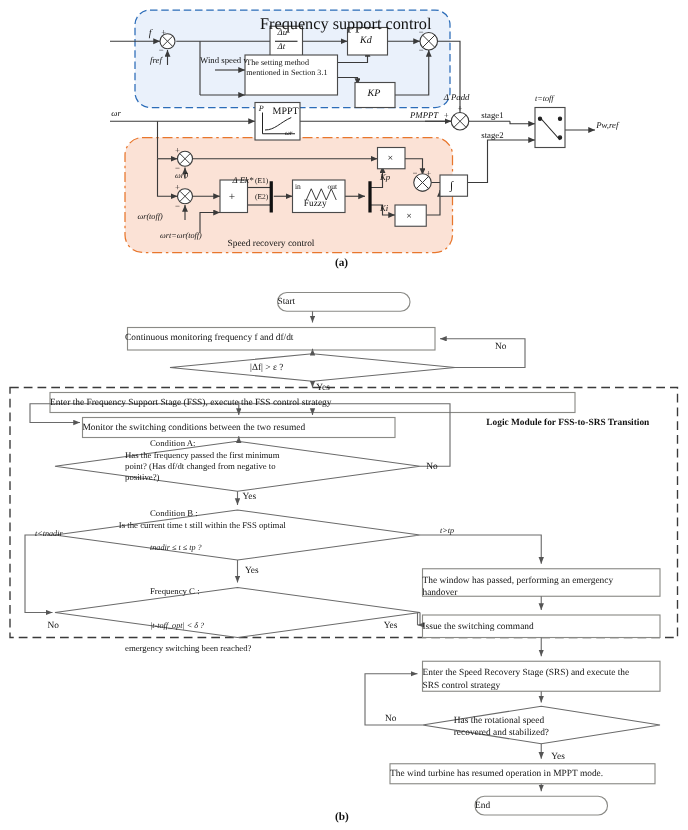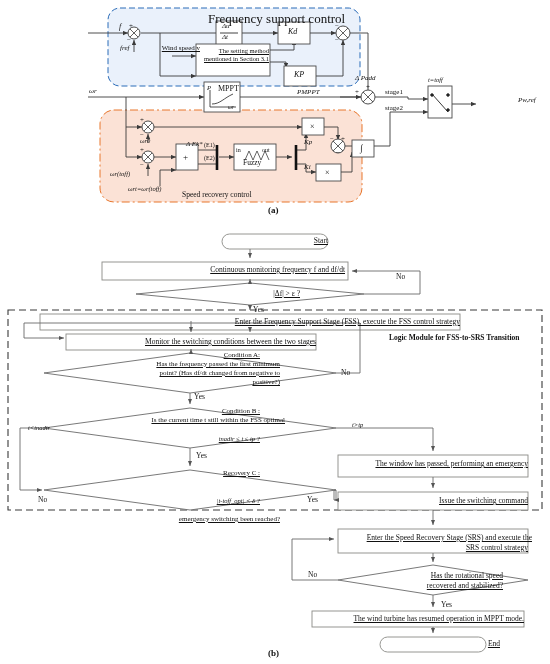--- a/index.html
+++ b/index.html
@@ -3,21 +3,21 @@
 <meta charset="utf-8">
 <style>
   html,body{margin:0;padding:0;background:#fff;}
   body{width:550px;height:664px;position:relative;
        font-family:"Liberation Serif", serif; color:#111; font-size:7px;}
   .fig{position:absolute;left:0;top:0;width:550px;height:664px;}
   svg{position:absolute;left:0;top:0;}
   .cap{position:absolute;font-family:"Liberation Serif",serif;font-weight:bold;font-size:9px;}
   .lbl{position:absolute;white-space:nowrap;font-family:"Liberation Serif",serif;}
   .it{font-style:italic;}
-  .boxtxt{position:absolute;text-align:right;line-height:1.18;text-decoration:underline;}
+  .boxtxt{position:absolute;text-align:left;line-height:1.18;}
 </style>
 </head>
 <body>
 
 <div class="fig">
 
 <svg width="550" height="220" viewBox="0 0 550 220">
   <defs>
     <marker id="ah" markerWidth="7" markerHeight="7" refX="6" refY="2.6" orient="auto">
       <path d="M0,0 L6,2.6 L0,5.2 z" fill="#3a3a3a"></path>
@@ -151,27 +151,27 @@
 <div class="boxtxt" style="left:197px;top:47px;width:72px;font-size:6.5px;">The setting method mentioned in Section 3.1</div>
 <div class="lbl it" style="left:288px;top:27px;font-size:8px;">Kd</div>
 <div class="lbl it" style="left:294px;top:70px;font-size:8px;">KP</div>
 <div class="lbl" style="left:335px;top:22px;">−</div>
 <div class="lbl" style="left:335px;top:36px;">−</div>
 <div class="lbl it" style="left:355px;top:74px;font-size:7px;">Δ Padd</div>
 <div class="lbl it" style="left:89px;top:87px;font-size:7px;">ωr</div>
 <div class="lbl" style="left:218px;top:84px;font-size:8px;">MPPT</div>
 <div class="lbl it" style="left:207px;top:84px;font-size:6.5px;">P</div>
 <div class="lbl it" style="left:228px;top:104px;font-size:5.5px;">ωr</div>
-<div class="lbl it" style="left:297px;top:88px;font-size:7px;">PMPPT</div>
+<div class="lbl it" style="left:328px;top:88px;font-size:7px;">PMPPT</div>
 <div class="lbl" style="left:355px;top:88px;">+</div>
 <div class="lbl" style="left:366px;top:83px;">+</div>
 <div class="lbl" style="left:385px;top:88px;font-size:7px;">stage1</div>
 <div class="lbl" style="left:385px;top:104px;font-size:7px;">stage2</div>
 <div class="lbl it" style="left:428px;top:76px;font-size:6.5px;">t=toff</div>
-<div class="lbl it" style="left:477px;top:96px;font-size:7px;margin-left:41px;">Pw,ref</div>
+<div class="lbl it" style="left:477px;top:96px;font-size:7px;">Pw,ref</div>
 <div class="lbl" style="left:140px;top:116px;">+</div>
 <div class="lbl" style="left:140px;top:131px;">−</div>
 <div class="lbl it" style="left:140px;top:137px;font-size:6.5px;">ωr0</div>
 <div class="lbl" style="left:140px;top:146px;">+</div>
 <div class="lbl" style="left:140px;top:161px;">−</div>
 <div class="lbl it" style="left:110px;top:170px;font-size:6.5px;">ωr(toff)</div>
 <div class="lbl it" style="left:128px;top:185px;font-size:6.5px;">ωrt=ωr(toff)</div>
 <div class="lbl" style="left:183px;top:152px;font-size:9px;">+</div>
 <div class="lbl it" style="left:186px;top:140px;font-size:7px;">Δ Ek*</div>
 <div class="lbl" style="left:204px;top:142px;font-size:6px;">(E1)</div>
@@ -252,37 +252,38 @@
     <path d="M338,352 L292,352 L292,311 L334,311" marker-end="url(#fa)"></path>
     <path d="M433,367 L433,379" marker-end="url(#fa)"></path>
     <path d="M433,399 L433,405" marker-end="url(#fa)"></path>
   </g>
 </svg>
 
 <div class="boxtxt" style="left:222px;top:237px;width:106px;font-size:7.5px;">Start</div>
 <div class="boxtxt" style="left:100px;top:266px;width:245px;font-size:7.5px;">Continuous monitoring frequency f and df/dt</div>
 <div class="boxtxt" style="left:200px;top:290px;width:100px;font-size:7.5px;">|Δf| &gt; ε ?</div>
 <div class="boxtxt" style="left:40px;top:318px;width:420px;font-size:7.5px;">Enter the Frequency Support Stage (FSS), execute the FSS control strategy</div>
-<div class="boxtxt" style="left:66px;top:338px;width:250px;font-size:7.5px;">Monitor the switching conditions between the two stages</div>
+<div class="boxtxt" style="left:66px;top:338px;width:250px;font-size:7.5px;">Monitor the switching conditions between the two resumed</div>
 <div class="lbl" style="left:389px;top:333px;font-size:7.5px;font-weight:bold;">Logic Module for FSS-to-SRS Transition</div>
 
 <div class="boxtxt" style="left:120px;top:351px;width:140px;font-size:7px;">Condition A:</div>
 <div class="boxtxt" style="left:100px;top:360px;width:180px;font-size:7px;">Has the frequency passed the first minimum</div>
 <div class="boxtxt" style="left:100px;top:369px;width:180px;font-size:7px;">point? (Has df/dt changed from negative to</div>
 <div class="boxtxt" style="left:100px;top:378px;width:180px;font-size:7px;">positive?)</div>
 
 <div class="boxtxt" style="left:120px;top:407px;width:140px;font-size:7px;">Condition B :</div>
 <div class="boxtxt" style="left:95px;top:416px;width:190px;font-size:7px;">Is the current time t still within the FSS optimal</div>
 <div class="boxtxt it" style="left:120px;top:435px;width:140px;font-size:6.5px;">tnadir ≤ t ≤ tp ?</div>
 
-<div class="boxtxt" style="left:120px;top:469px;width:140px;font-size:7px;">Recovery C :</div>
+<div class="boxtxt" style="left:120px;top:469px;width:140px;font-size:7px;">Frequency C :</div>
 <div class="boxtxt" style="left:100px;top:487px;width:180px;font-size:7px;margin-top:28px;">emergency switching been reached?</div>
 <div class="boxtxt it" style="left:120px;top:497px;width:140px;font-size:6.5px;">|t-toff_opt| &lt; δ ?</div>
 
 <div class="boxtxt" style="left:338px;top:460px;width:190px;font-size:7.5px;">The window has passed, performing an emergency</div>
+<div class="boxtxt" style="left:338px;top:470px;width:190px;font-size:7.5px;">handover</div>
 <div class="boxtxt" style="left:338px;top:497px;width:190px;font-size:7.5px;">Issue the switching command</div>
 <div class="boxtxt" style="left:338px;top:534px;width:194px;font-size:7.5px;">Enter the Speed Recovery Stage (SRS) and execute the</div>
 <div class="boxtxt" style="left:338px;top:544px;width:190px;font-size:7.5px;">SRS control strategy</div>
 <div class="boxtxt" style="left:363px;top:572px;width:140px;font-size:7.5px;">Has the rotational speed</div>
 <div class="boxtxt" style="left:363px;top:582px;width:140px;font-size:7.5px;">recovered and stabilized?</div>
 <div class="boxtxt" style="left:312px;top:615px;width:212px;font-size:7.5px;">The wind turbine has resumed operation in MPPT mode.</div>
 <div class="boxtxt" style="left:380px;top:640px;width:120px;font-size:7.5px;">End</div>
 
 <div class="lbl" style="left:396px;top:272px;font-size:7.5px;">No</div>
 <div class="lbl" style="left:253px;top:305px;font-size:7.5px;">Yes</div>

